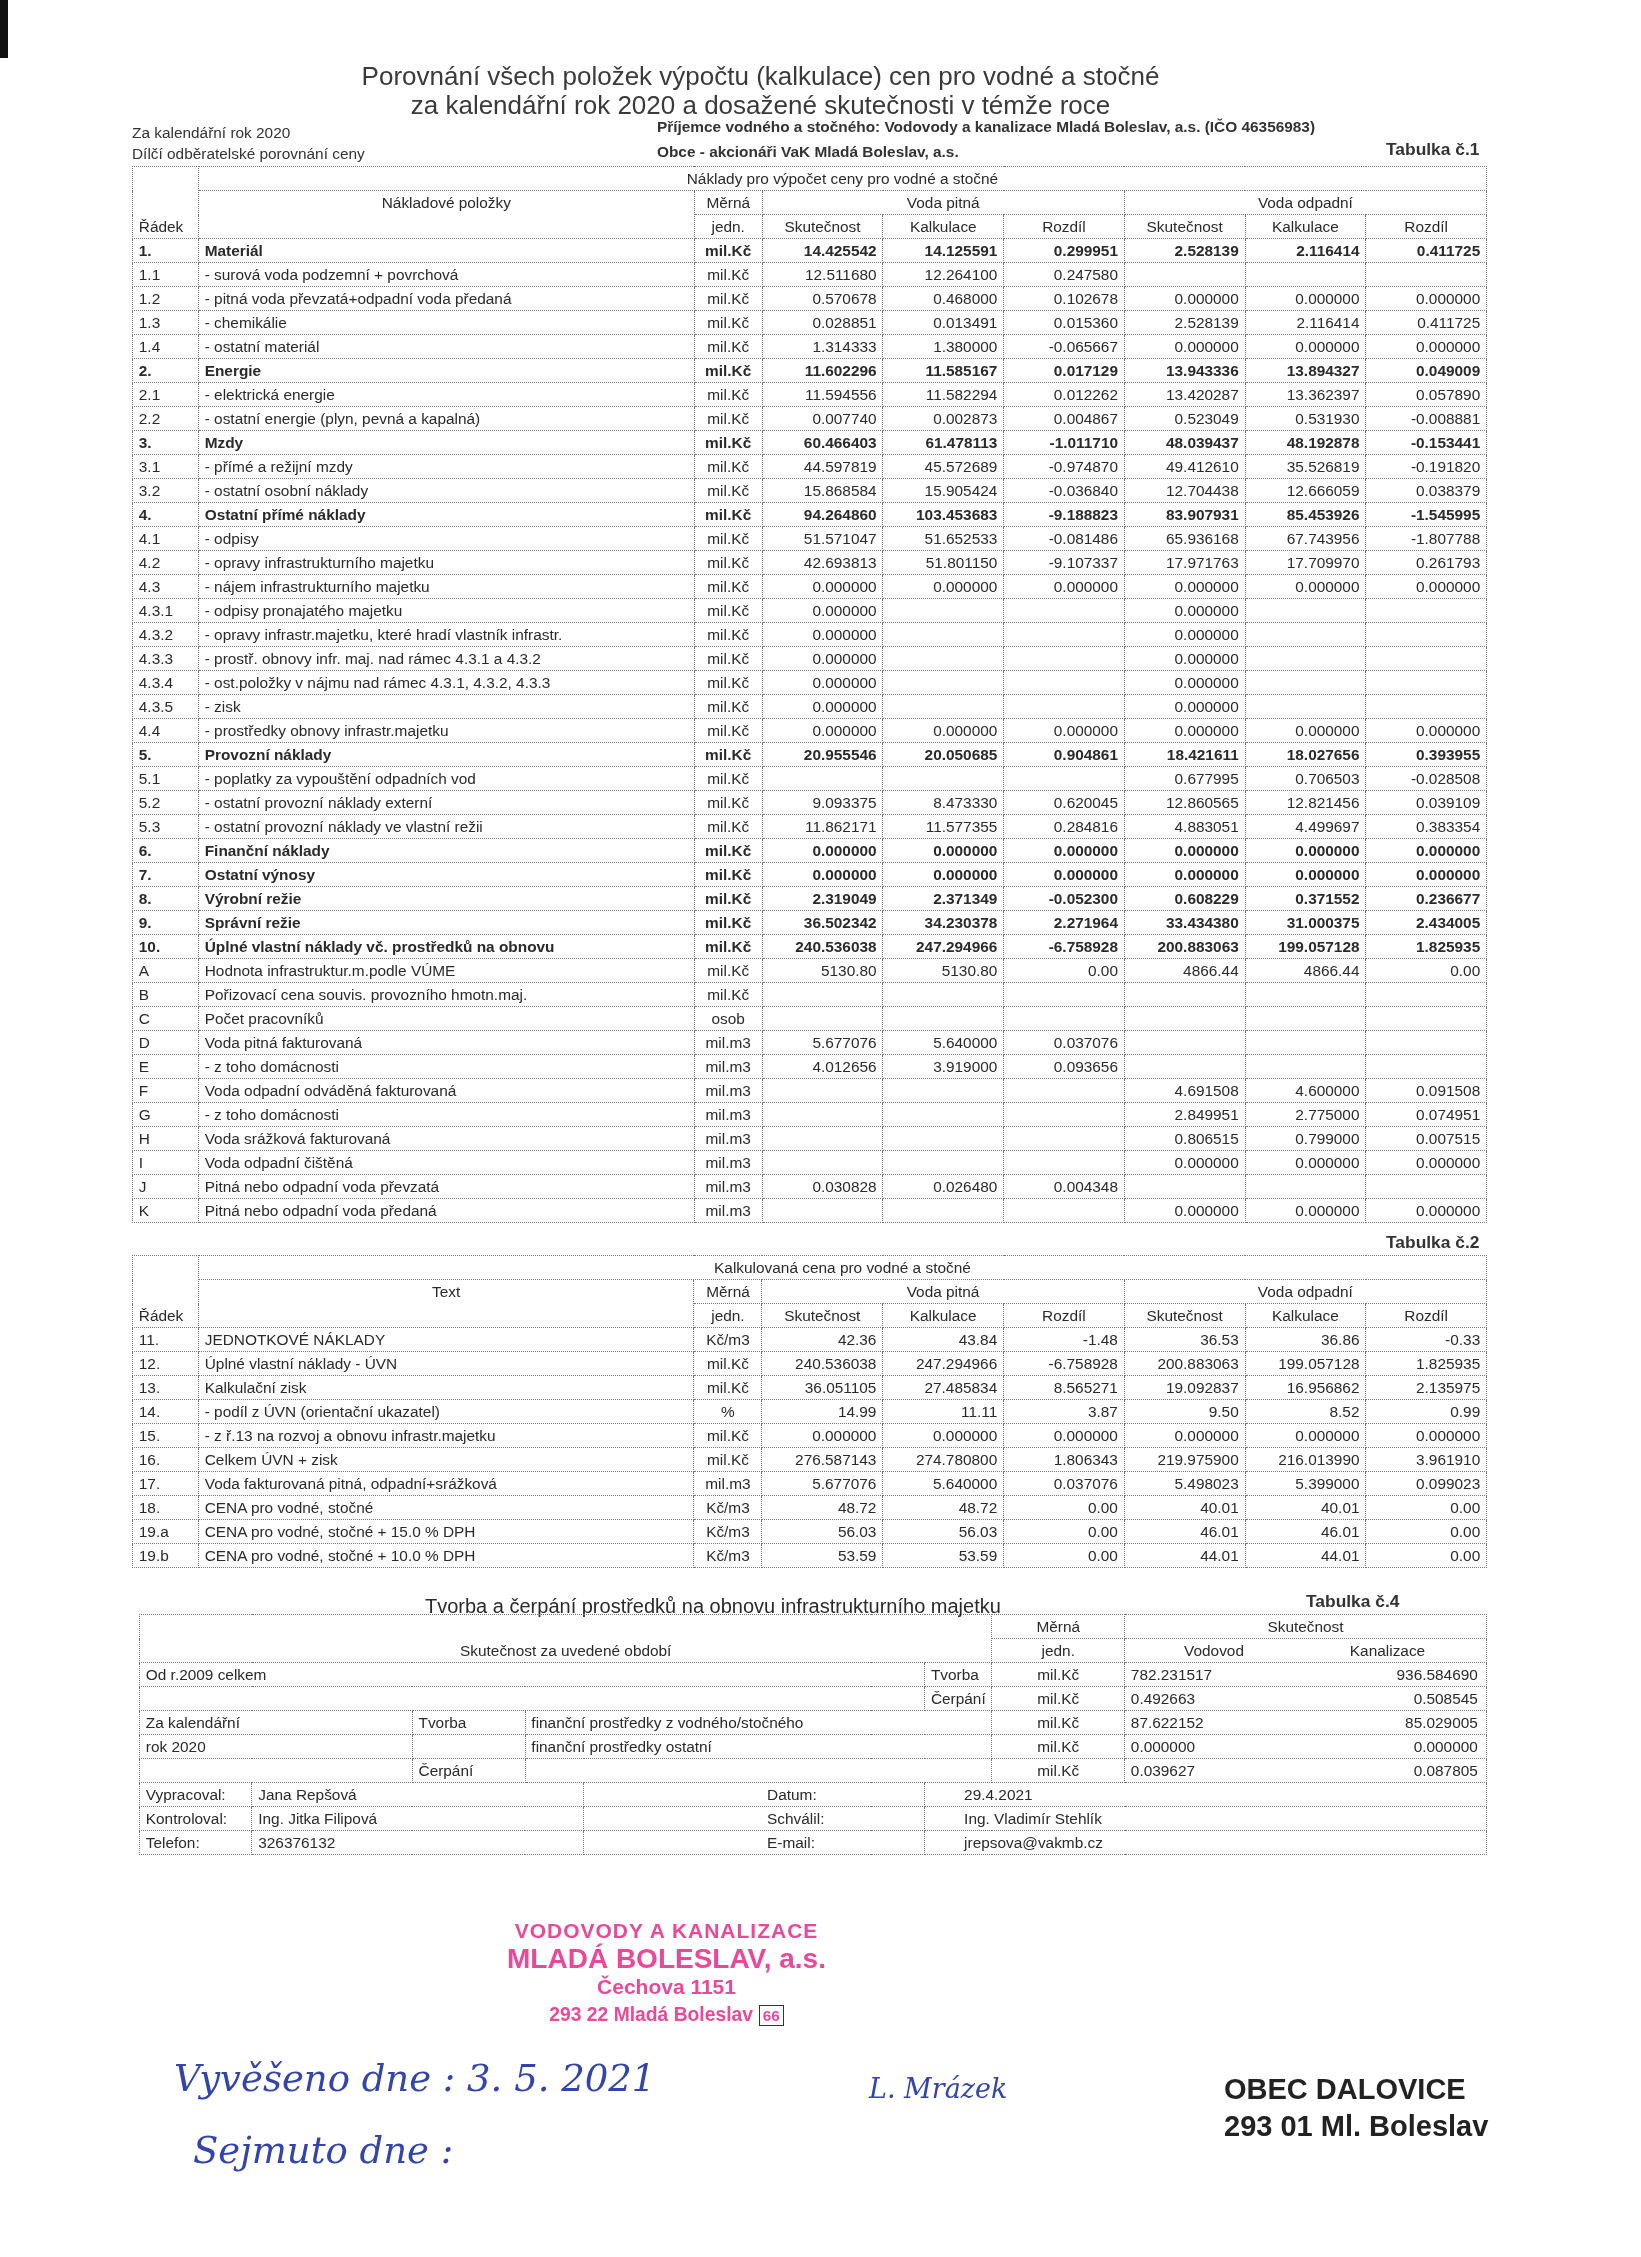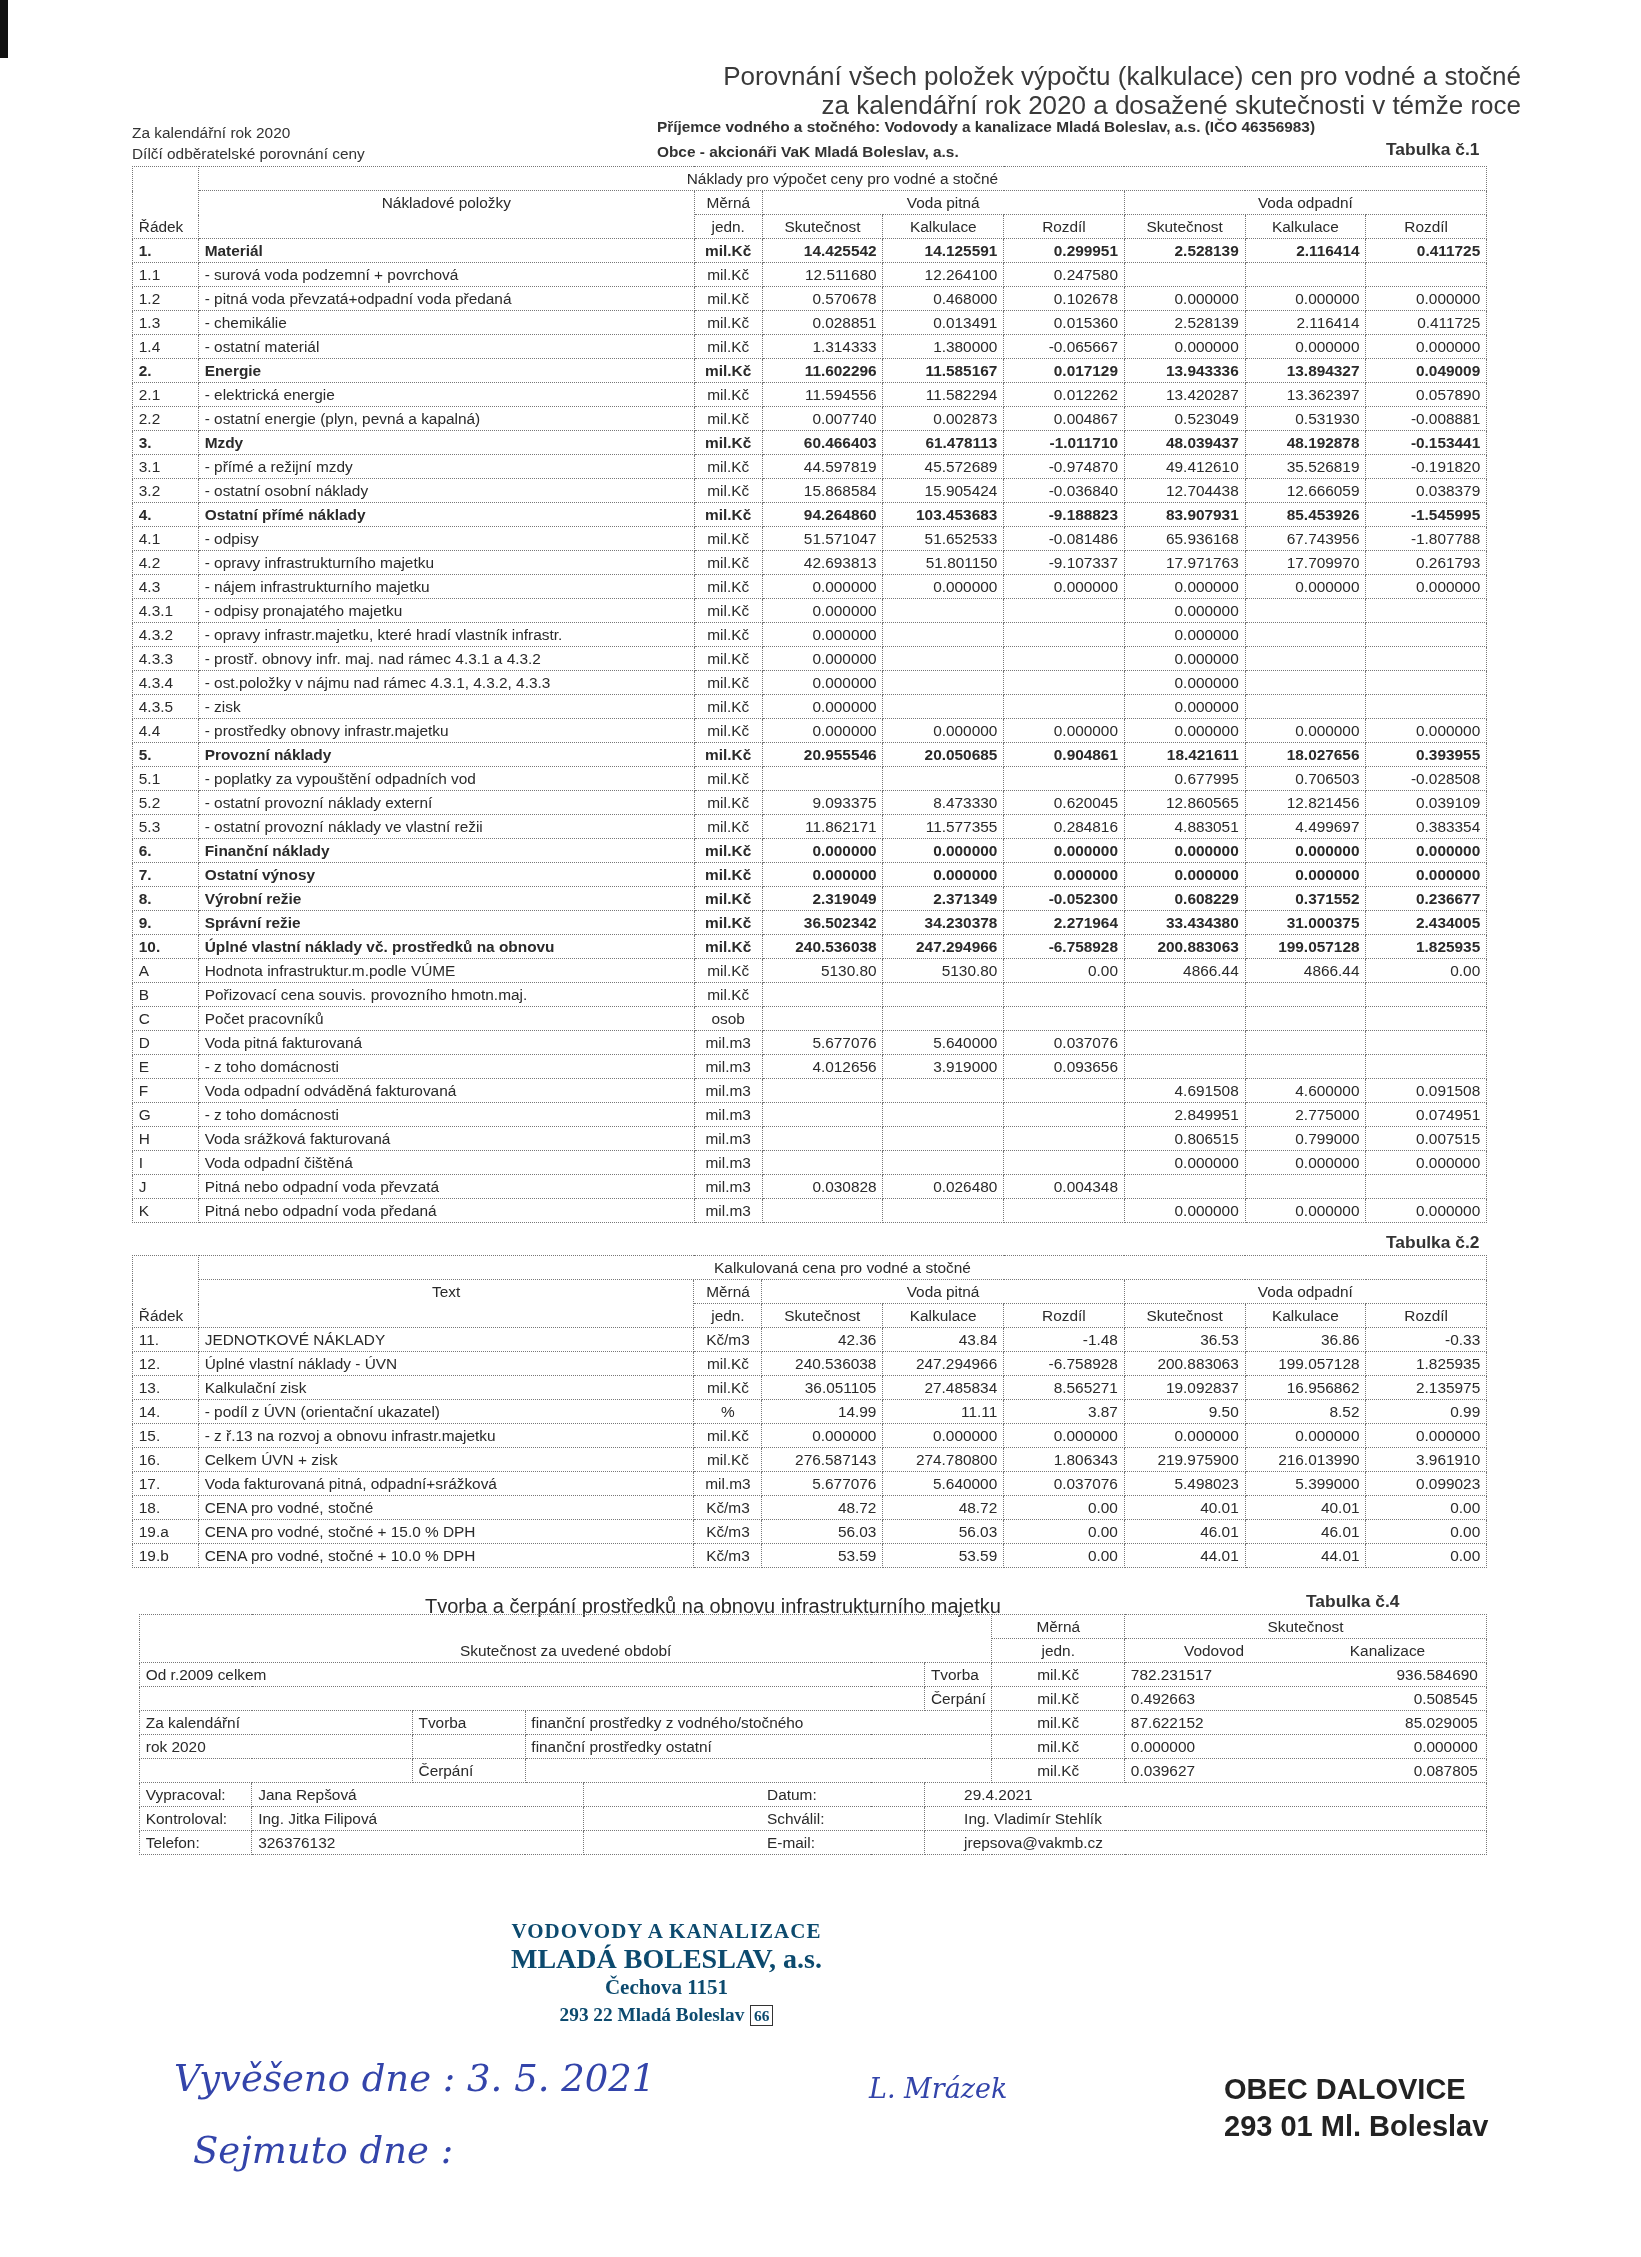--- a/index.html
+++ b/index.html
@@ -1,26 +1,26 @@
 <!DOCTYPE html>
 <html><head>
 <meta charset="utf-8">
 <style>
   html,body{margin:0;padding:0;background:#fff;}
   body{width:1641px;height:2257px;position:relative;overflow:hidden;font-family:"Liberation Sans",sans-serif;color:#2a2a2a;}
   .scanmark{position:absolute;left:0;top:0;width:7.7px;height:58px;background:#111;}
-  .title{position:absolute;left:0;width:1521px;text-align:right;font-size:26px;color:#3a3a3a;line-height:29px;}
+  .title{position:absolute;left:0;width:1521px;text-align:center;font-size:26px;color:#3a3a3a;line-height:29px;}
   .hdr{position:absolute;font-size:15.4px;font-weight:bold;color:#333;}
   .tabno{position:absolute;font-size:17.4px;font-weight:bold;color:#333;}
   table{position:absolute;border-collapse:collapse;font-size:15.4px;}
   td{border:1px dotted #777;padding:0 5.8px;height:23px;line-height:23px;white-space:nowrap;overflow:hidden;}
   td.num{text-align:right;}
   td.c{text-align:center;}
   tr.b td{font-weight:bold;}
-  .stamp{position:absolute;left:483px;top:1917px;width:367px;text-align:center;font-family:Liberation Serif, serif;font-weight:bold;color:#0c4a6e;line-height:28px;}
+  .stamp{position:absolute;left:483px;top:1917px;width:367px;text-align:center;font-family:Liberation Sans, sans-serif;font-weight:bold;color:#ec4899;line-height:28px;}
   .stamp .l1{font-size:21px;letter-spacing:1px;}
   .stamp .l2{font-size:28px;}
   .stamp .l3{font-size:21px;}
   .stamp .l4{font-size:19.3px;}
   .stamp .box{display:inline-block;border:1.9px solid #333;padding:0 2.9px;margin-left:5.8px;font-size:15.4px;line-height:19.3px;}
   .hand{position:absolute;font-family:"DejaVu Serif",serif;font-style:italic;color:#3344aa;font-size:37px;}
   .obec{position:absolute;left:1224px;top:2071px;font-size:29px;font-weight:bold;color:#222;line-height:37px;}
 </style>
 </head>
 <body>

